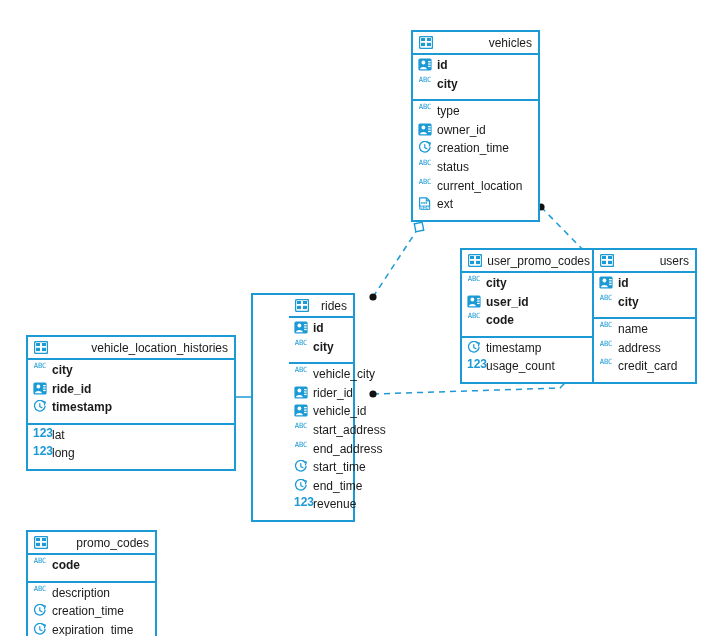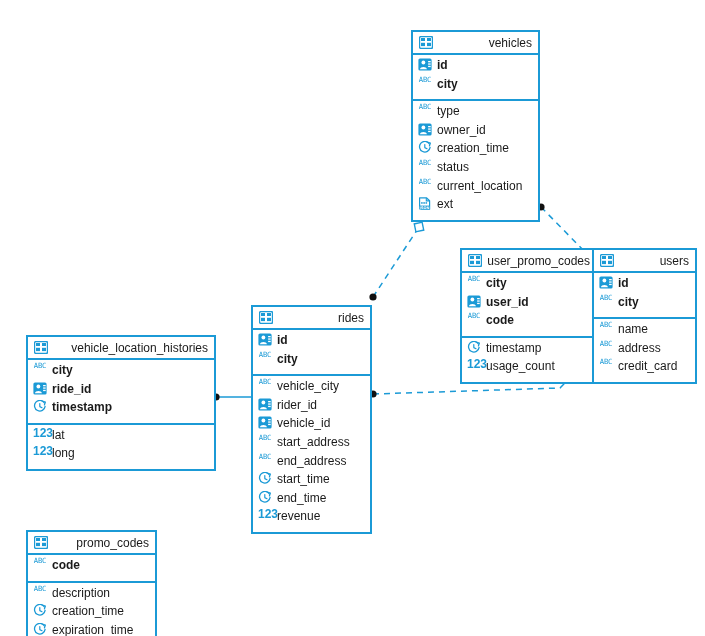--- a/index.html
+++ b/index.html
@@ -287,21 +287,21 @@
           <div class="col-row">
             <span class="ic ic-abc">ABC</span>
             <span>address</span>
           </div>
           <div class="col-row">
             <span class="ic ic-abc">ABC</span>
             <span>credit_card</span>
           </div>
         </div>
       </div>
-      <div class="table-node" style="left: 251px; top: 305px; width: 121px;">
+      <div class="table-node" style="left: 251px; top: 293px; width: 104px; padding-left: 36px;">
         <div class="tbl-header">
           <span class="ic">
             <svg width="14" height="13" viewBox="0 0 14 13">
               <rect x="0.5" y="0.5" width="13" height="12" rx="1.5" fill="none" stroke="#1b9ad6" stroke-width="1.4"></rect>
               <rect x="2" y="2" width="4" height="3" fill="#1b9ad6"></rect>
               <rect x="8" y="2" width="4" height="3" fill="#1b9ad6"></rect>
               <rect x="2" y="6.8" width="4" height="3.3" fill="#1b9ad6"></rect>
               <rect x="8" y="6.8" width="4" height="3.3" fill="#1b9ad6"></rect>
             </svg>
           </span>
@@ -384,21 +384,21 @@
               </svg>
             </span>
             <span>end_time</span>
           </div>
           <div class="col-row">
             <span class="ic ic-123">123</span>
             <span>revenue</span>
           </div>
         </div>
       </div>
-      <div class="table-node" style="left: 26px; top: 335px; width: 190px;">
+      <div class="table-node" style="left: 26px; top: 335px; width: 210px;">
         <div class="tbl-header">
           <span class="ic">
             <svg width="14" height="13" viewBox="0 0 14 13">
               <rect x="0.5" y="0.5" width="13" height="12" rx="1.5" fill="none" stroke="#1b9ad6" stroke-width="1.4"></rect>
               <rect x="2" y="2" width="4" height="3" fill="#1b9ad6"></rect>
               <rect x="8" y="2" width="4" height="3" fill="#1b9ad6"></rect>
               <rect x="2" y="6.8" width="4" height="3.3" fill="#1b9ad6"></rect>
               <rect x="8" y="6.8" width="4" height="3.3" fill="#1b9ad6"></rect>
             </svg>
           </span>

